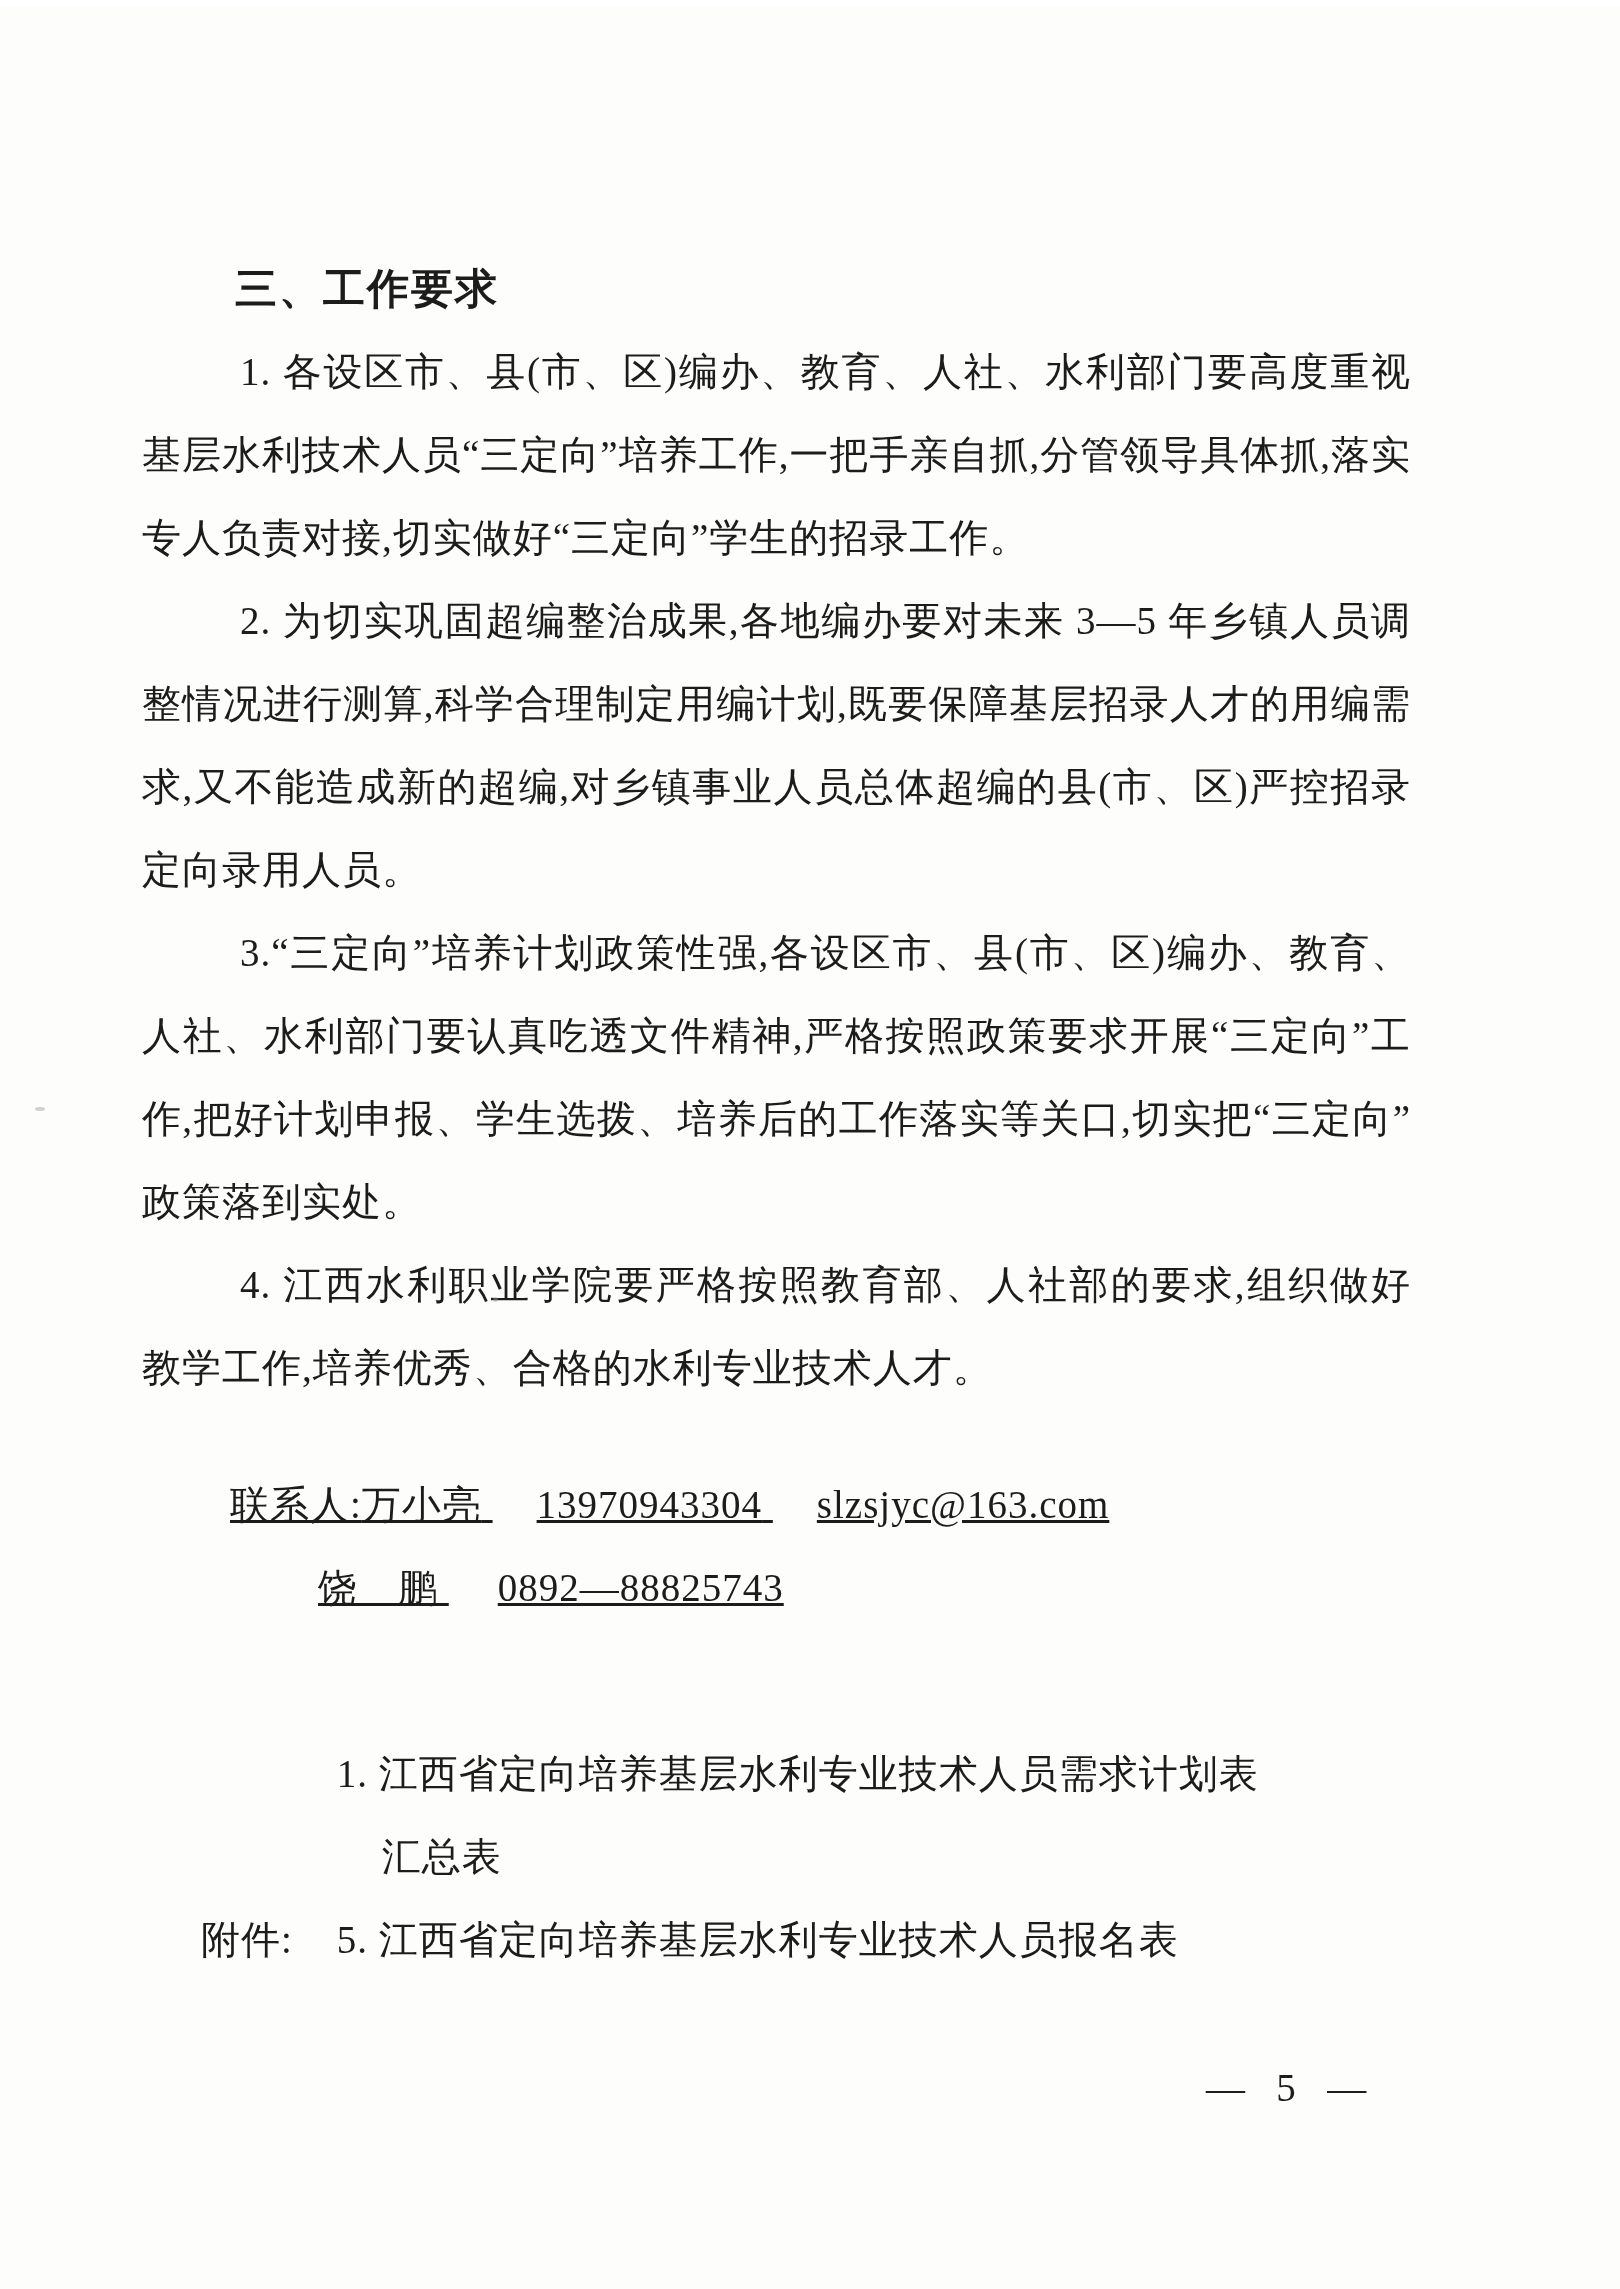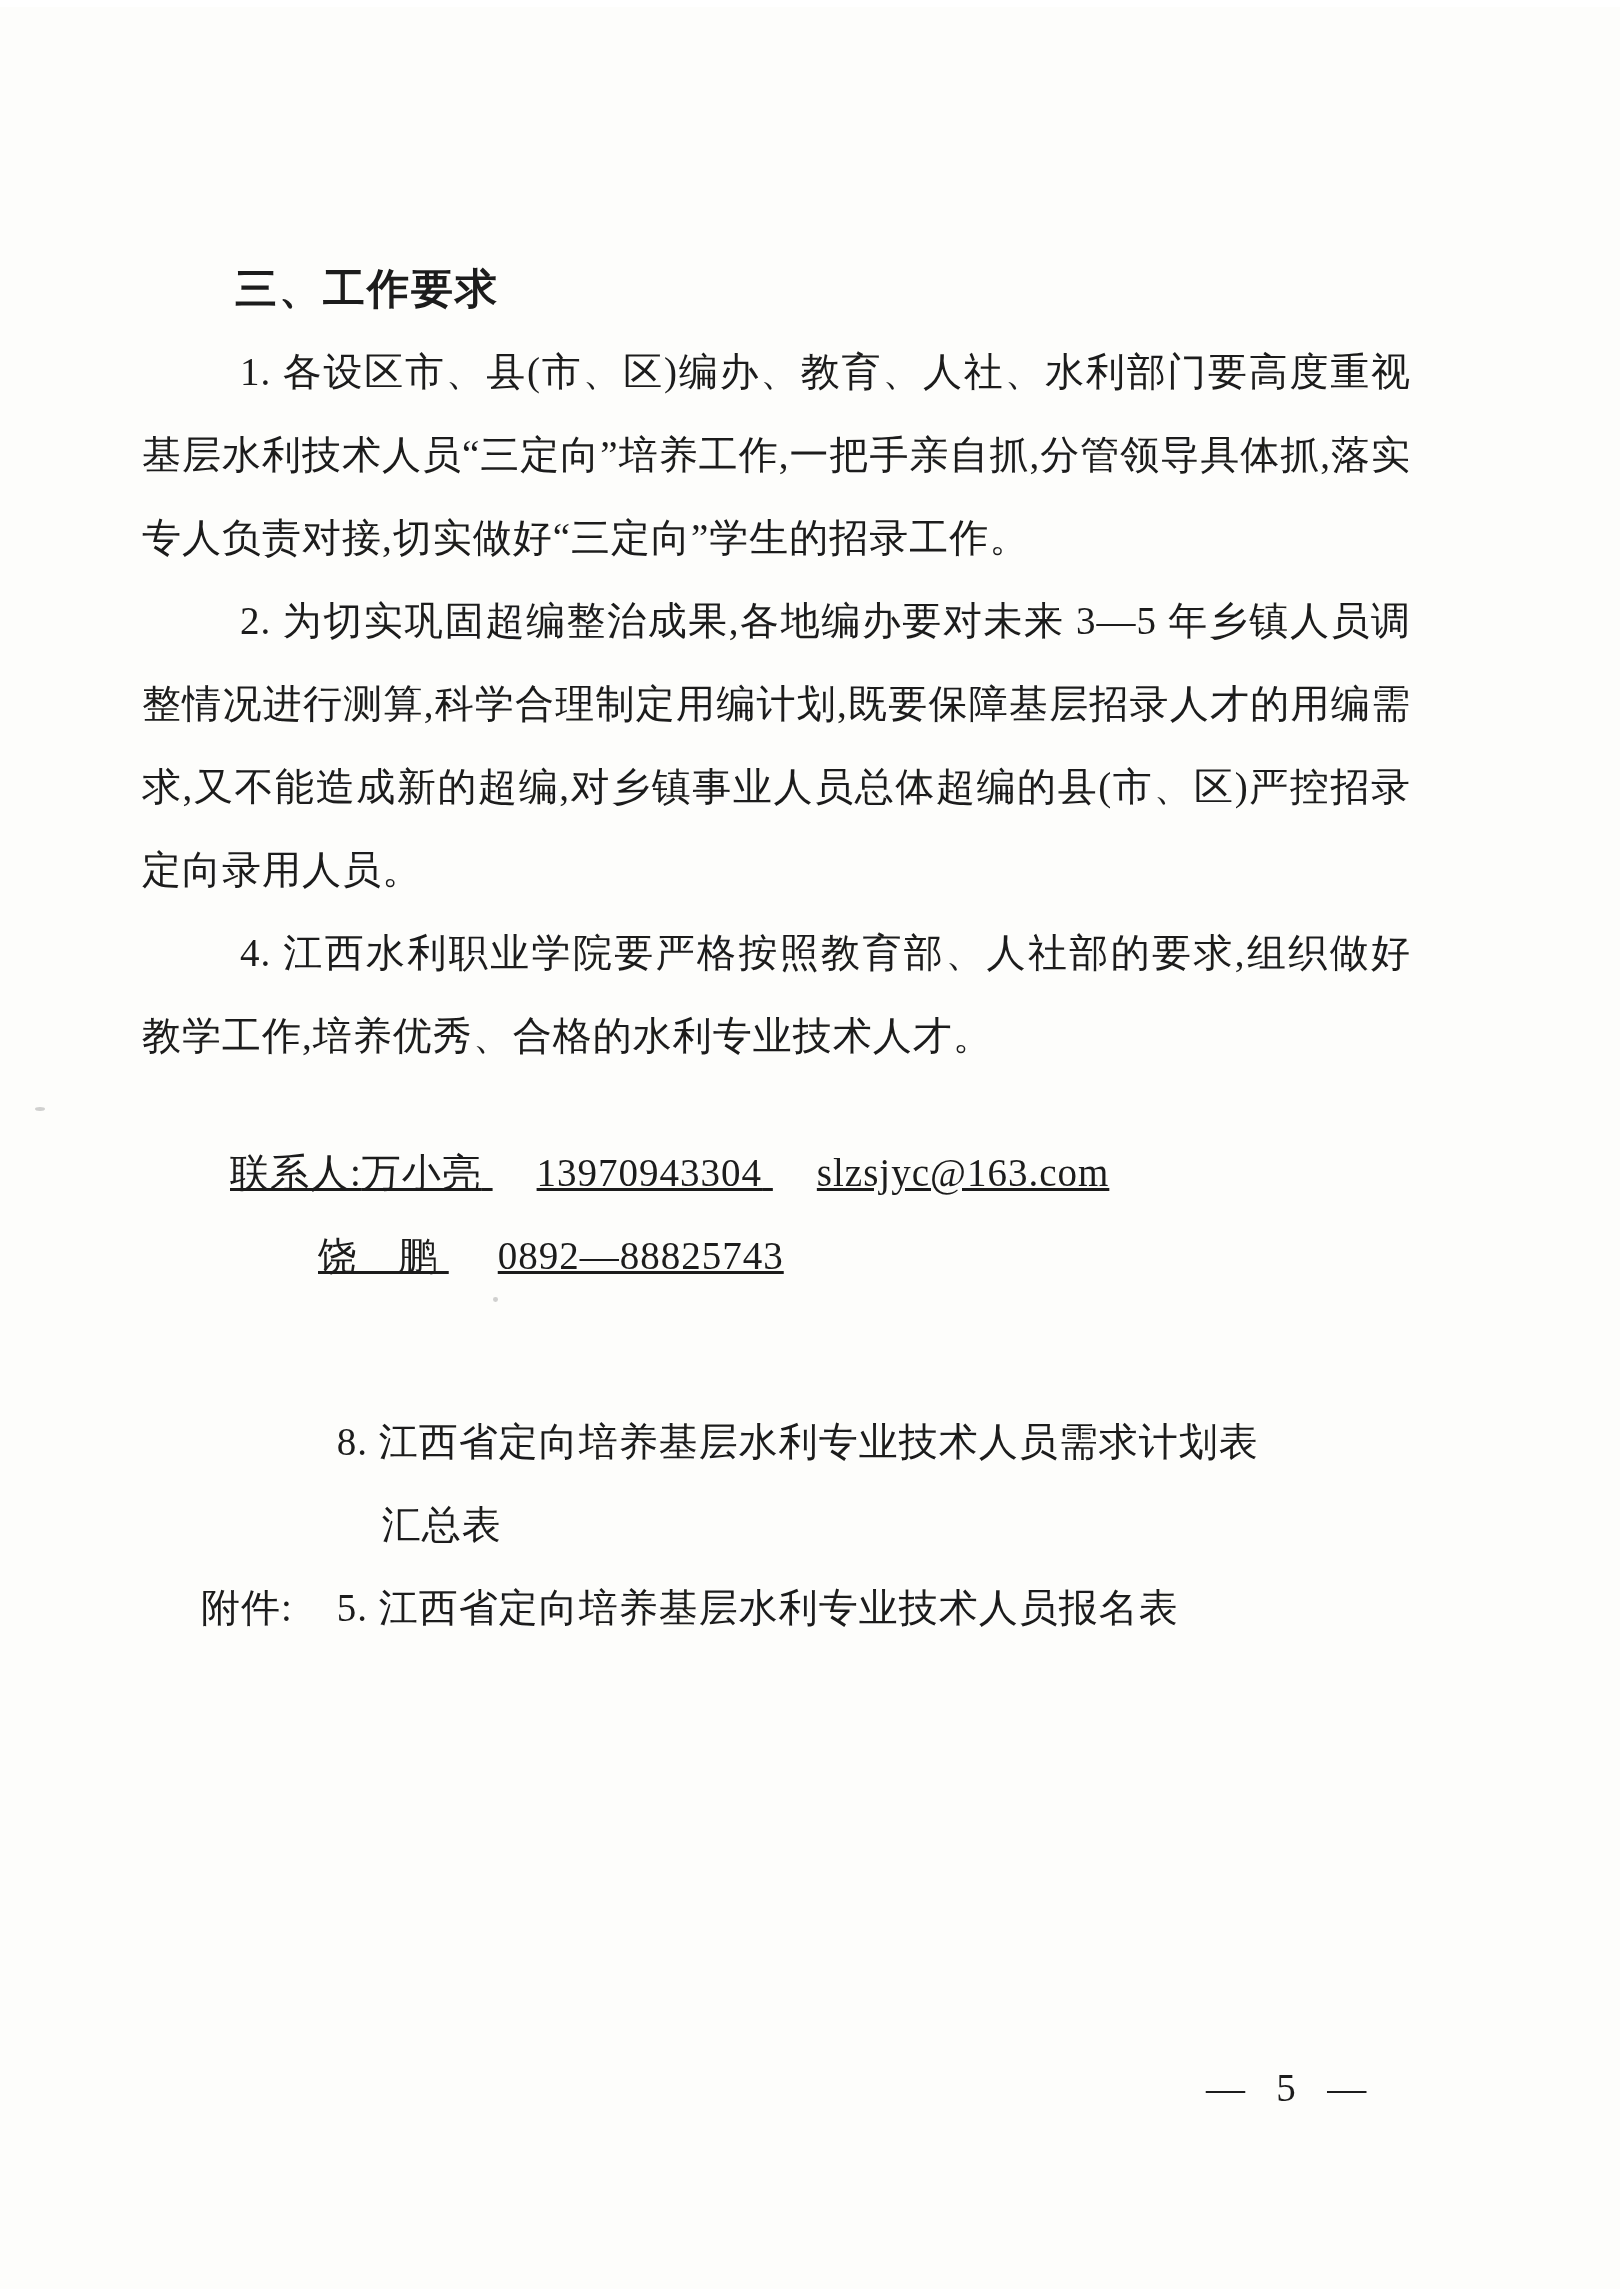--- a/index.html
+++ b/index.html
@@ -79,39 +79,40 @@
 
 <div class="page">
   <div class="textblock">
 
     <h2 class="heading">三、工作要求</h2>
 
     <p class="para">1. 各设区市、县(市、区)编办、教育、人社、水利部门要高度重视基层水利技术人员“三定向”培养工作,一把手亲自抓,分管领导具体抓,落实专人负责对接,切实做好“三定向”学生的招录工作。</p>
 
     <p class="para">2. 为切实巩固超编整治成果,各地编办要对未来 3—5 年乡镇人员调整情况进行测算,科学合理制定用编计划,既要保障基层招录人才的用编需求,又不能造成新的超编,对乡镇事业人员总体超编的县(市、区)严控招录定向录用人员。</p>
 
+    <p class="para">3.“三定向”培养计划政策性强,各设区市、县(市、区)编办、教育、人社、水利部门要认真吃透文件精神,严格按照政策要求开展“三定向”工作,把好计划申报、学生选拨、培养后的工作落实等关口,切实把“三定向”政策落到实处。</p>
 
     <p class="para">4. 江西水利职业学院要严格按照教育部、人社部的要求,组织做好教学工作,培养优秀、合格的水利专业技术人才。</p>
 
     <div class="contact">
       <p class="contact-line1">
         <span>联系人:</span><span>万小亮</span>
         <span class="gap-md">13970943304</span>
         <span class="gap-md">slzsjyc@163.com</span>
       </p>
       <p class="contact-line2">
         <span>饶　鹏</span>
         <span class="gap-lg">0892—88825743</span>
       </p>
     </div>
 
     <div class="attachments">
       <span class="att-label">附件:</span>
       <div class="att-items">
-        <p class="att-item">8. 江西省定向培养基层水利专业技术人员需求计划表</p>
+        <p class="att-item">1. 江西省定向培养基层水利专业技术人员需求计划表</p>
         <p class="att-item att-cont">汇总表</p>
         <p class="att-item">5. 江西省定向培养基层水利专业技术人员报名表</p>
       </div>
     </div>
 
   </div>
 
   <div class="page-num">— 5 —</div>
 </div>
 

